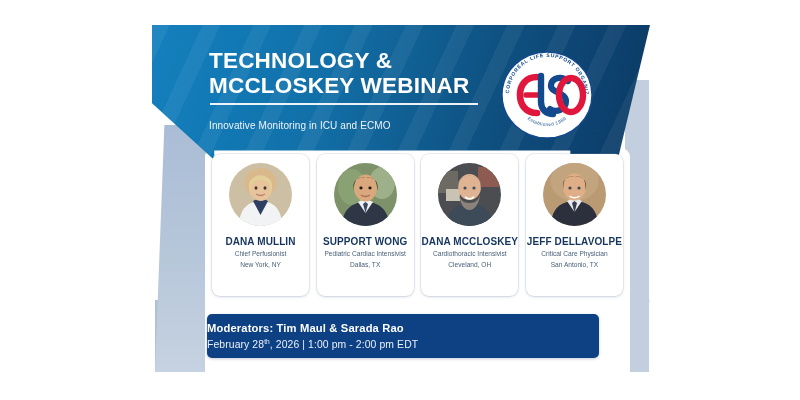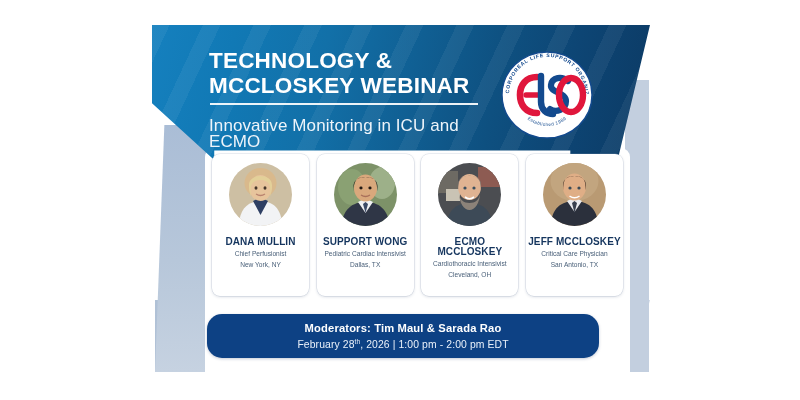--- a/index.html
+++ b/index.html
@@ -50,21 +50,21 @@
   
   .title-block{position:absolute;left:209px;top:48px;width:275px;}
   .title-line{
     color:#ffffff;font-weight:bold;font-size:22.5px;line-height:25px;
     letter-spacing:.2px;
   }
   .title-rule{
     width:268px;height:1.6px;background:#ffffff;margin:5px 0 4px 1px;opacity:.92;
   }
   .subtitle{
-    color:#eef4fa;font-size:17px;line-height:16px;letter-spacing:.1px;margin-top:13px;
+    color:#eef4fa;font-size:10px;line-height:16px;letter-spacing:.1px;margin-top:13px;
   }
 
   
   .logo{position:absolute;left:496px;top:44px;width:102px;height:102px;}
 
   
   .cards{
     position:absolute;left:205px;top:148px;width:425px;height:152px;
     display:flex;justify-content:space-between;padding:6px 7px 0 7px;
     box-sizing:border-box;
@@ -88,22 +88,22 @@
     margin-top:3px;font-size:6.6px;color:#4a6079;text-align:center;
     line-height:8px;padding:0 2px;
   }
   .c-loc{
     margin-top:2.5px;font-size:6.6px;color:#4a6079;text-align:center;line-height:8px;
   }
 
   
   .mod-banner{
     position:absolute;left:207px;top:314px;width:392px;height:44px;
-    background:#0d4184;border-radius:15px;
-    display:flex;flex-direction:column;align-items:center;justify-content:center;
+    background:#0d4184;border-radius:5px;
+    display:flex;flex-direction:column;justify-content:center;
     box-shadow:0 1px 3px rgba(20,45,90,.25);
   }
   .mod-line1{color:#ffffff;font-weight:bold;font-size:11.2px;letter-spacing:.15px;}
   .mod-line2{color:#eaf1fa;font-size:10.4px;margin-top:4px;letter-spacing:.1px;}
   .mod-line2 sup{font-size:6.6px;vertical-align:super;}
 </style>
 </head>
 <body>
 
 <div id="stage">
@@ -207,42 +207,42 @@
           <ellipse cx="31.5" cy="24" rx="11.5" ry="13" fill="#e0b392"></ellipse>
           <path d="M20 21 C20 10 43 10 43 21 C43 24 42.5 26 42.5 26
                    C43.5 15 38 13 31.5 13 C25 13 19.5 15 20.5 26 C20.5 26 20 24 20 21 Z" fill="#7d7670"></path>
           <path d="M21 29 C21 40 26 47 31.5 47 C37 47 42 40 42 29
                    C42 37 37 40 31.5 40 C26 40 21 37 21 29 Z" fill="#8b8279"></path>
           <ellipse cx="27" cy="25" rx="1.6" ry="1.6" fill="#3c4f5e"></ellipse>
           <ellipse cx="36" cy="25" rx="1.6" ry="1.6" fill="#3c4f5e"></ellipse>
           <path d="M27 34 Q31.5 37.5 36 34" stroke="#ffffff" stroke-width="1.6" fill="none"></path>
         </svg>
       </div>
-      <div class="c-name">ECMO MCCLOSKEY</div>
+      <div class="c-name">DANA MCCLOSKEY</div>
       <div class="c-role">Cardiothoracic Intensivist</div>
       <div class="c-loc">Cleveland, OH</div>
     </div>
 
     <div class="card">
       <div class="photo">
         <svg viewBox="0 0 63 63">
             <rect width="63" height="63" fill="#b99a73"></rect>
           <ellipse cx="31.5" cy="18" rx="24" ry="20" fill="#c2a57f"></ellipse>
           <path d="M8 63 C8 45 19 38 31.5 38 C44 38 55 45 55 63 Z" fill="#2b303c"></path>
           <path d="M24 38 L31.5 49 L39 38 L35 36 L28 36 Z" fill="#e9eaee"></path>
           <path d="M29 40 L31.5 50 L34 40 L31.5 38 Z" fill="#39404f"></path>
           <ellipse cx="31.5" cy="24" rx="11.5" ry="13.5" fill="#dfae86"></ellipse>
           <path d="M20 22 C20 10 43 10 43 22 C43 25 42.5 27 42.5 27
                    C43.5 15 38 13 31.5 13 C25 13 19.5 15 20.5 27 C20.5 27 20 25 20 22 Z" fill="#3a2b22"></path>
           <ellipse cx="27" cy="25" rx="1.6" ry="1.5" fill="#3a4a56"></ellipse>
           <ellipse cx="36" cy="25" rx="1.6" ry="1.5" fill="#3a4a56"></ellipse>
           <path d="M26.5 33 Q31.5 36.5 36.5 33" stroke="#ffffff" stroke-width="1.5" fill="none"></path>
         </svg>
       </div>
-      <div class="c-name">JEFF MCCLOSKEY</div>
+      <div class="c-name">JEFF DELLAVOLPE</div>
       <div class="c-role">Critical Care Physician</div>
       <div class="c-loc">San Antonio, TX</div>
     </div>
 
   </div>
 
   <div class="mod-banner">
     <div class="mod-line1">Moderators: Tim Maul &amp; Sarada Rao</div>
     <div class="mod-line2">
       <span>February 28</span><sup>th</sup><span>, 2026 | 1:00 pm - 2:00 pm EDT</span>

